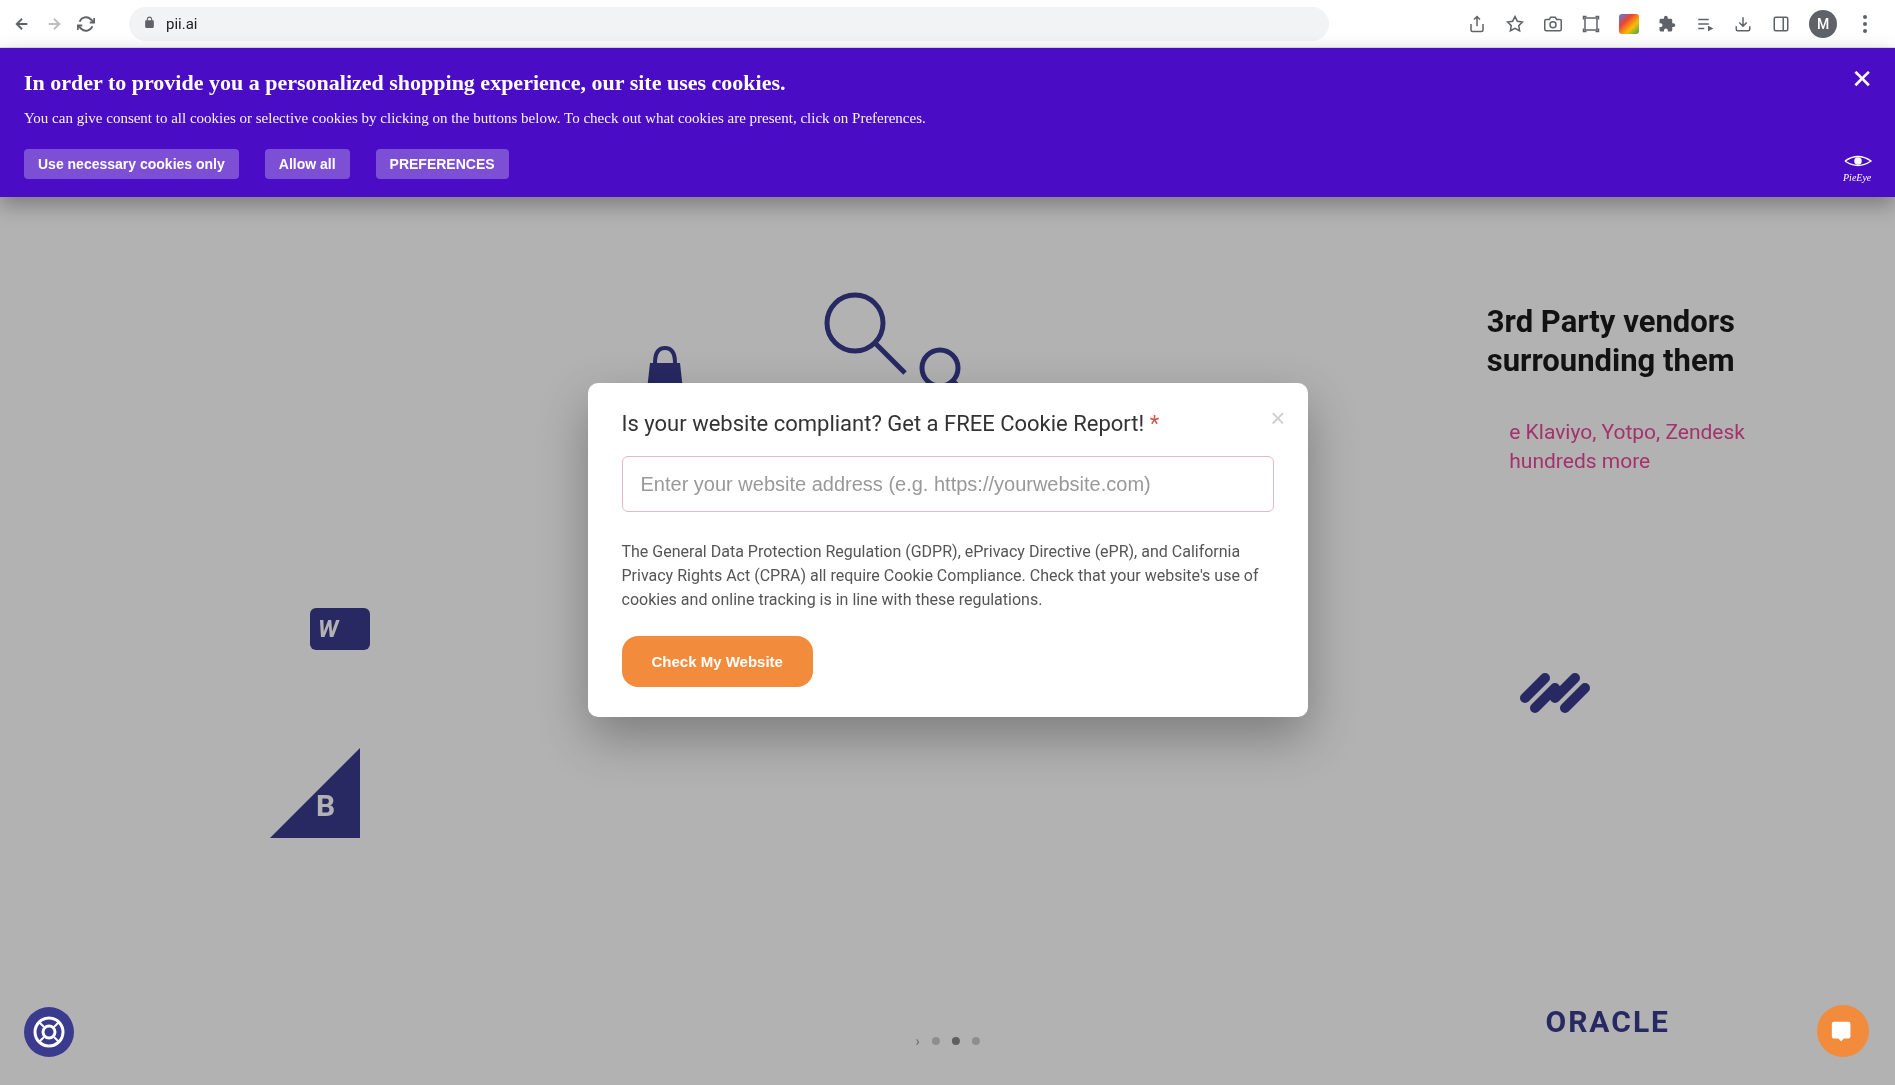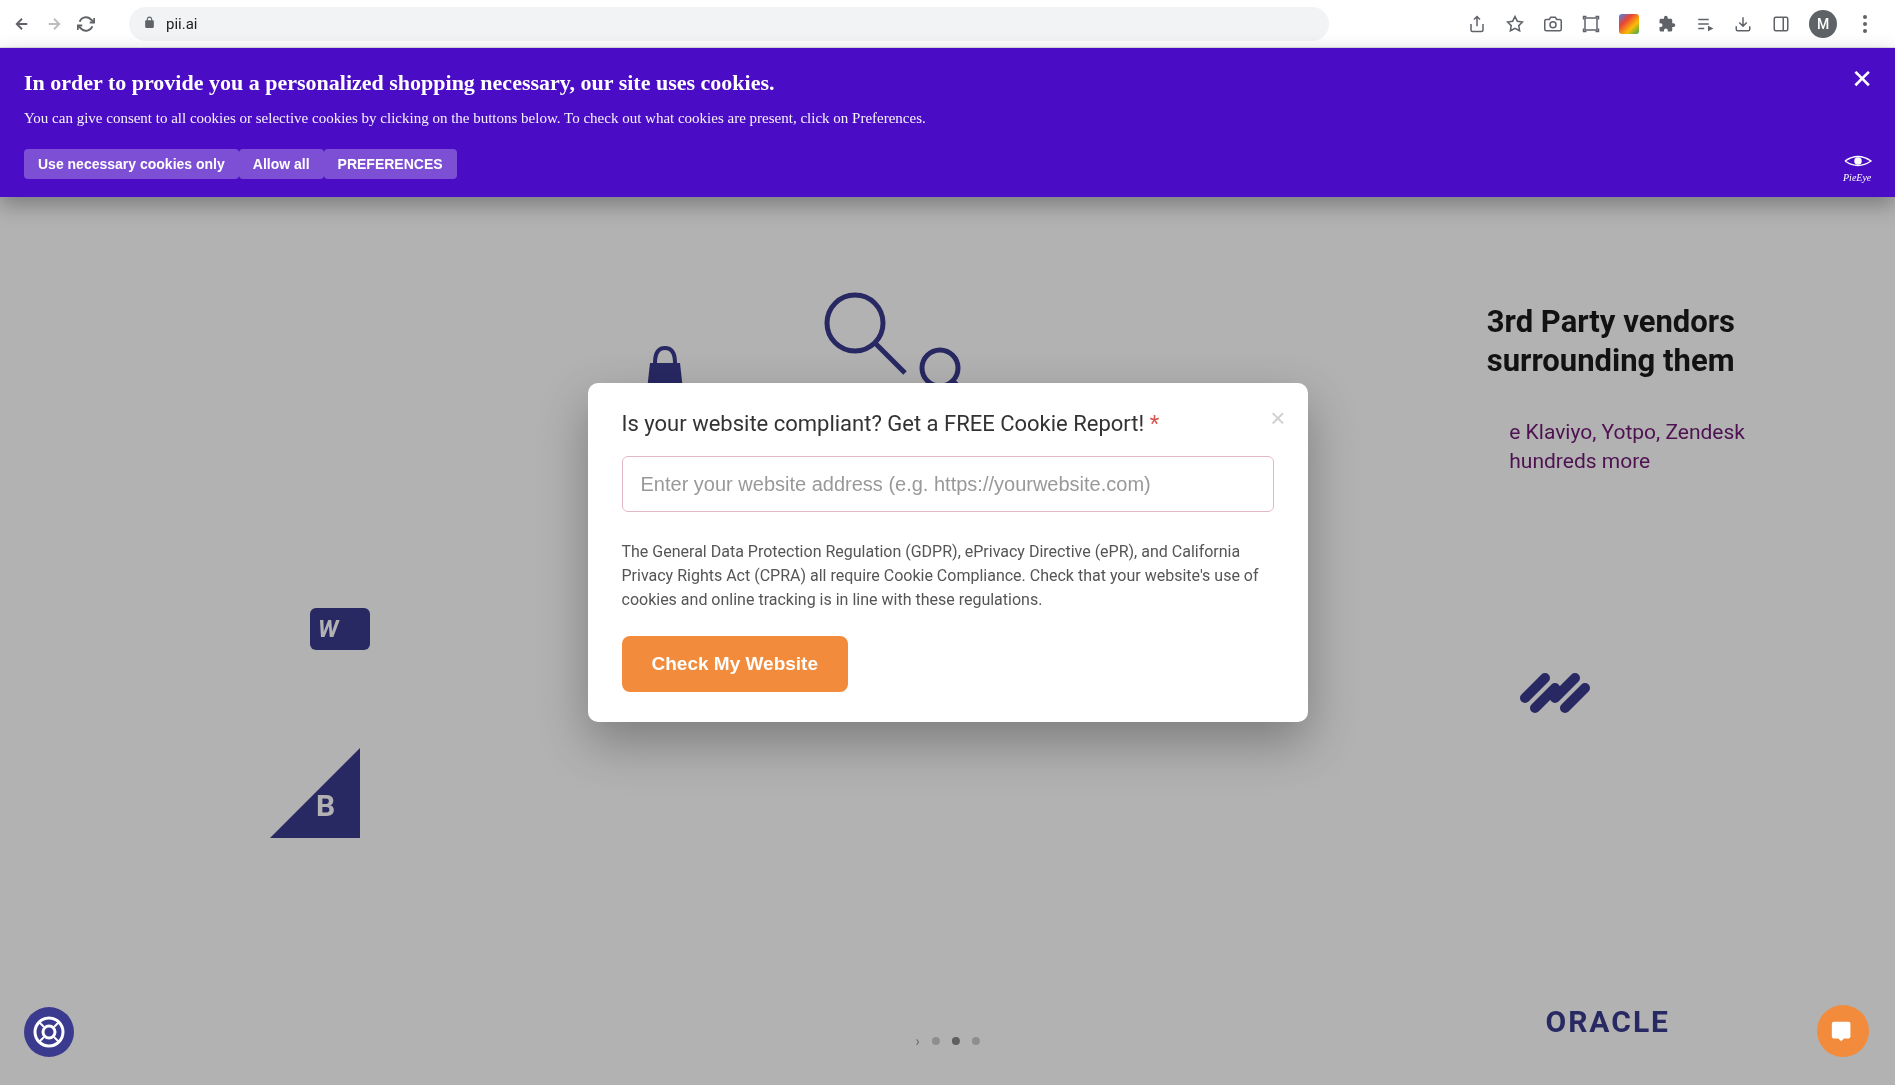--- a/index.html
+++ b/index.html
@@ -63,21 +63,21 @@
       position: absolute;
       top: 0; left: 0; right: 0;
       background: #4a0cc4;
       color: #fff;
       padding: 22px 24px 18px 24px;
       z-index: 20;
       box-shadow: 0 8px 20px rgba(0,0,0,0.3);
     }
     .cookie-title { font-family: Georgia, 'Times New Roman', serif; font-size: 22px; font-weight: bold; margin-bottom: 14px; }
     .cookie-text { font-family: Georgia, 'Times New Roman', serif; font-size: 15px; margin-bottom: 22px; opacity: 0.95; }
-    .cookie-buttons { display: flex; gap: 0; }
+    .cookie-buttons { display: flex; gap: 26px; }
     .cookie-btn {
       background: rgba(255,255,255,0.28);
       color: #fff;
       border: none;
       padding: 7px 14px;
       border-radius: 4px;
       font-size: 14px;
       font-weight: 600;
       cursor: pointer;
     }
@@ -115,21 +115,21 @@
       font-weight: bold;
       font-size: 31px;
       color: #1a1a1a;
       line-height: 1.25;
     }
     .vendors-sub {
       position: absolute;
       right: 150px;
       top: 370px;
       font-size: 21px;
-      color: #701a75;
+      color: #ec4899;
       line-height: 1.4;
       text-align: left;
     }
     .shape-magnifier {
       position: absolute;
       top: 240px;
       left: 820px;
     }
     .shape-bag {
       position: absolute;
@@ -222,22 +222,22 @@
       color: #333;
       background: #fff;
     }
     .modal-input::placeholder { color: #999; }
     .modal-desc { font-size: 16px; color: #555; line-height: 1.5; margin-top: 28px; margin-bottom: 24px; }
     .modal-submit {
       background: #f28c3c;
       color: #fff;
       border: none;
       padding: 17px 30px;
-      border-radius: 8px;
-      font-size: 19px;
+      border-radius: 16px;
+      font-size: 15px;
       font-weight: 600;
       cursor: pointer;
     }
     .modal-close {
       position: absolute;
       top: 20px;
       right: 22px;
       color: #d0d0d0;
       font-size: 26px;
       cursor: pointer;
@@ -406,21 +406,21 @@
     <div class="modal-title">
       <span>Is your website compliant? Get a FREE Cookie Report! </span><span class="required">*</span>
     </div>
     <input class="modal-input" type="text" placeholder="Enter your website address (e.g. https://yourwebsite.com)" style="">
     <div class="modal-desc">The General Data Protection Regulation (GDPR), ePrivacy Directive (ePR), and California Privacy Rights Act (CPRA) all require Cookie Compliance. Check that your website's use of cookies and online tracking is in line with these regulations.</div>
     <button class="modal-submit">Check My Website</button>
   </div>
 
   <div class="cookie-banner">
     <button class="cookie-close">✕</button>
-    <div class="cookie-title">In order to provide you a personalized shopping necessary, our site uses cookies.</div>
+    <div class="cookie-title">In order to provide you a personalized shopping experience, our site uses cookies.</div>
     <div class="cookie-text">You can give consent to all cookies or selective cookies by clicking on the buttons below. To check out what cookies are present, click on Preferences.</div>
     <div class="cookie-buttons">
       <button class="cookie-btn">Use necessary cookies only</button>
       <button class="cookie-btn">Allow all</button>
       <button class="cookie-btn">PREFERENCES</button>
     </div>
     <div class="pieeye-logo">
       <div class="pieeye-eye">
         <svg width="30" height="18" viewBox="0 0 30 18" fill="none" stroke="#fff" stroke-width="1.5">
             <path d="M2 9 Q15 0 28 9 Q15 18 2 9"></path>

